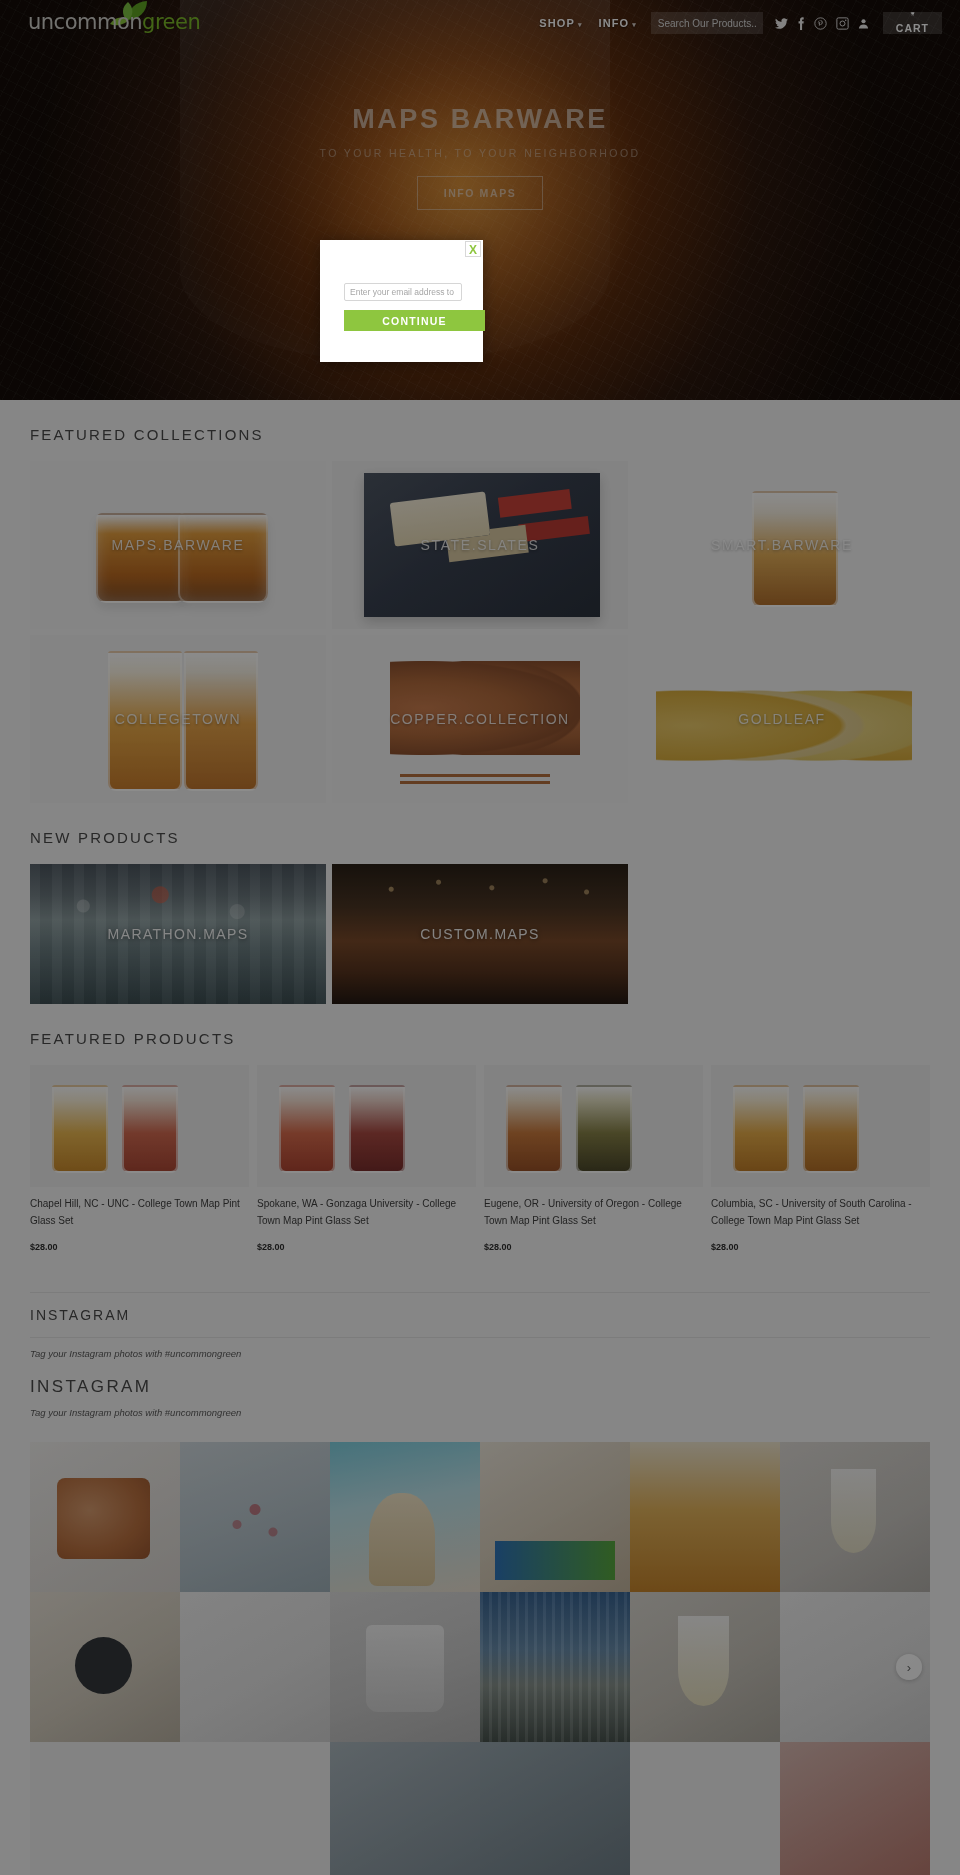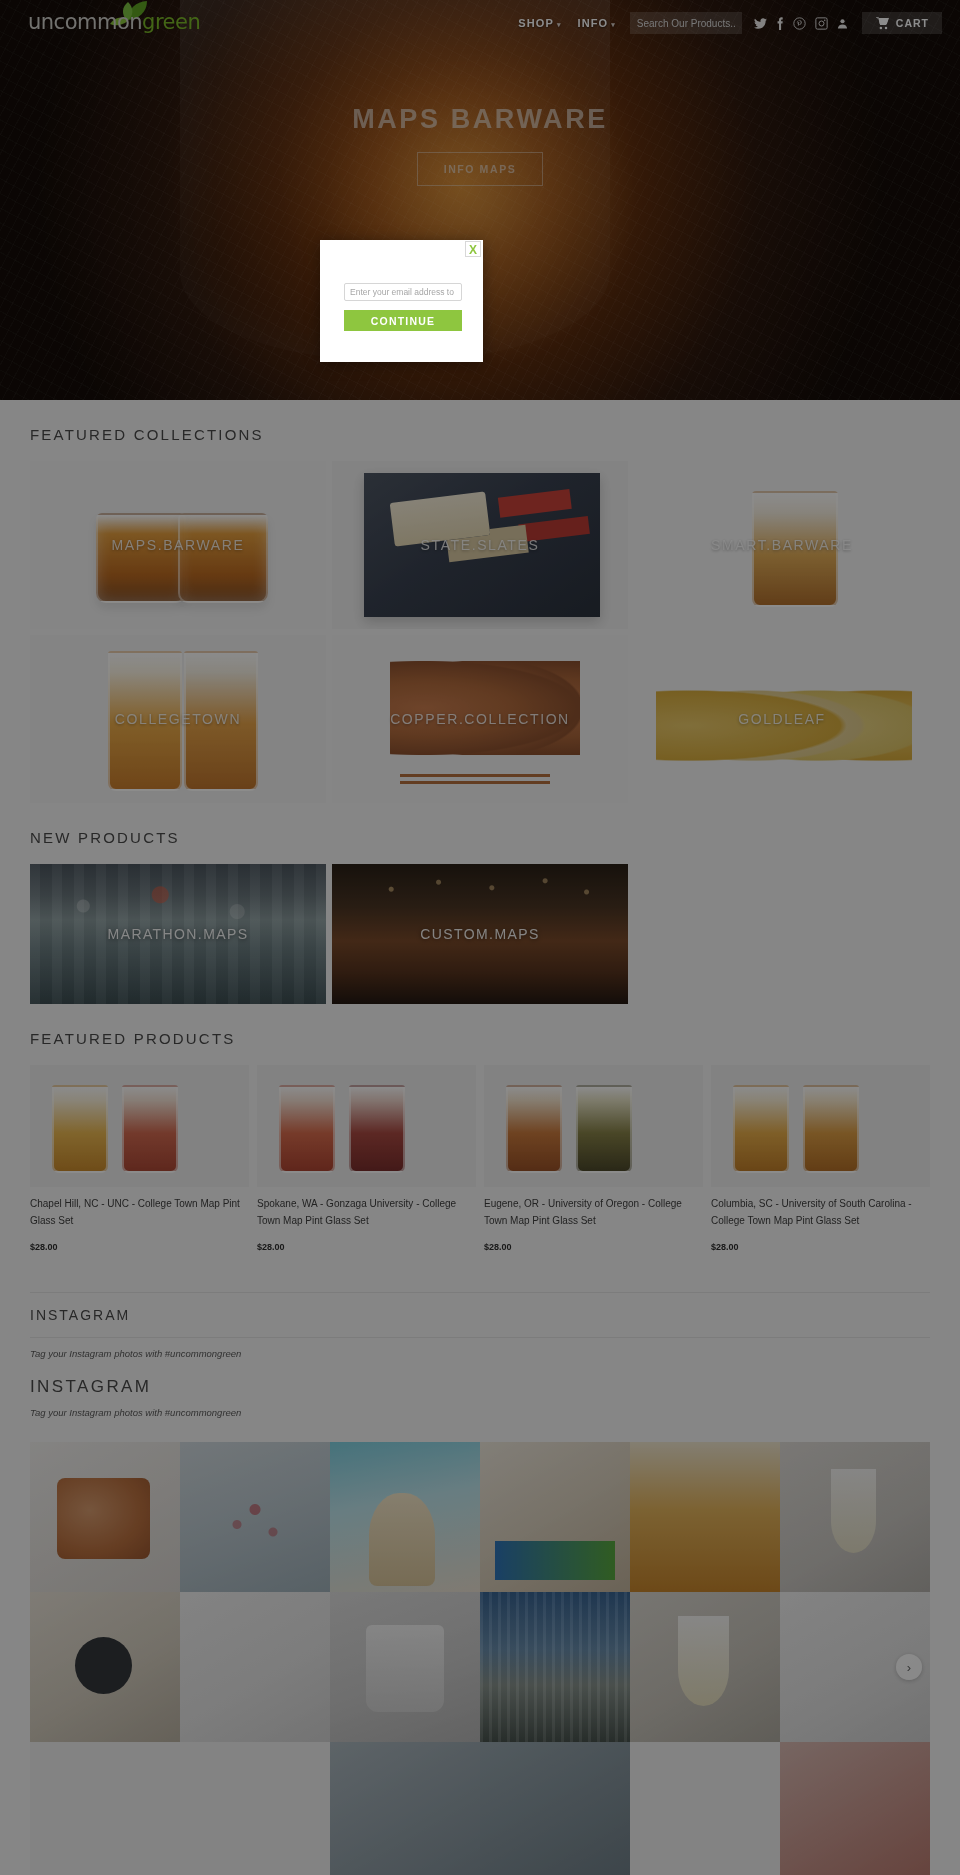--- a/index.html
+++ b/index.html
@@ -81,21 +81,21 @@
     color:#e8e8e8; font-size: 10px; padding: 0 7px;
     font-family:"Liberation Sans", sans-serif;
   }
   .searchbox::placeholder { color:#d9d9d9; }
   .social { display:flex; align-items:center; gap:9px; margin-left:12px; }
   .social svg { display:block; opacity:.92; cursor:pointer; }
   .cart-btn {
     margin-left: 14px;
     background: rgba(255,255,255,0.17);
     height: 22px; display:flex; align-items:center; gap:6px;
-    padding: 0 13px; cursor:pointer;
+    padding: 0 13px; cursor:pointer;flex-direction:column;
   }
   .cart-btn span { color:#fff; font-size:10.5px; letter-spacing:1px; font-weight:700; }
 
   .hero-copy {
     position:relative; z-index:4;
     text-align:center; margin-top: 58px;
   }
   .hero-title {
     color: rgba(236,232,228,0.62);
     font-size: 27px; font-weight: 700; letter-spacing: 2.6px;
@@ -130,21 +130,21 @@
     position:absolute; left: 24px; top: 43px;
     width: 118px; height: 18px;
     border: 1px solid #d6d6d6; border-radius:2px;
     font-size: 8.5px; color:#9a9a9a; padding: 0 5px;
     outline:none; font-family:"Liberation Sans", sans-serif;
     overflow:hidden; white-space:nowrap;
   }
   #modal .email::placeholder { color:#a6a6a6; }
   #modal .cta {
     position:absolute; left: 24px; top: 70px;
-    width: 118px; height: 21px;
+    width: 141px; height: 21px;
     background: #8ec63f; border:none; cursor:pointer;
     color:#fff; font-size: 10.5px; font-weight:700; letter-spacing:1.2px;
     font-family:"Liberation Sans", sans-serif;
   }
 
   
   .page { position: relative; background:#f4f4f4; }
   .wrap { width: 900px; margin: 0 auto; }
   .sec-title {
     font-size: 15px; letter-spacing: 2.2px; color: #4a4a4a;
@@ -387,20 +387,21 @@
             <circle cx="9" cy="20.5" r="2.3"></circle>
             <circle cx="18.5" cy="20.5" r="2.3"></circle>
           </svg>
         <span>CART</span>
       </div>
     </div>
   </div>
 
   <div class="hero-copy">
     <div class="hero-title">MAPS BARWARE</div>
+    <div class="hero-sub">TO YOUR HEALTH, TO YOUR NEIGHBORHOOD</div>
     <div class="hero-btn">INFO MAPS</div>
   </div>
 </div>
 
 <div class="page">
   <div class="wrap">
 
     <div class="sec-title">FEATURED COLLECTIONS</div>
     <div class="coll-grid">
       <div class="coll">

